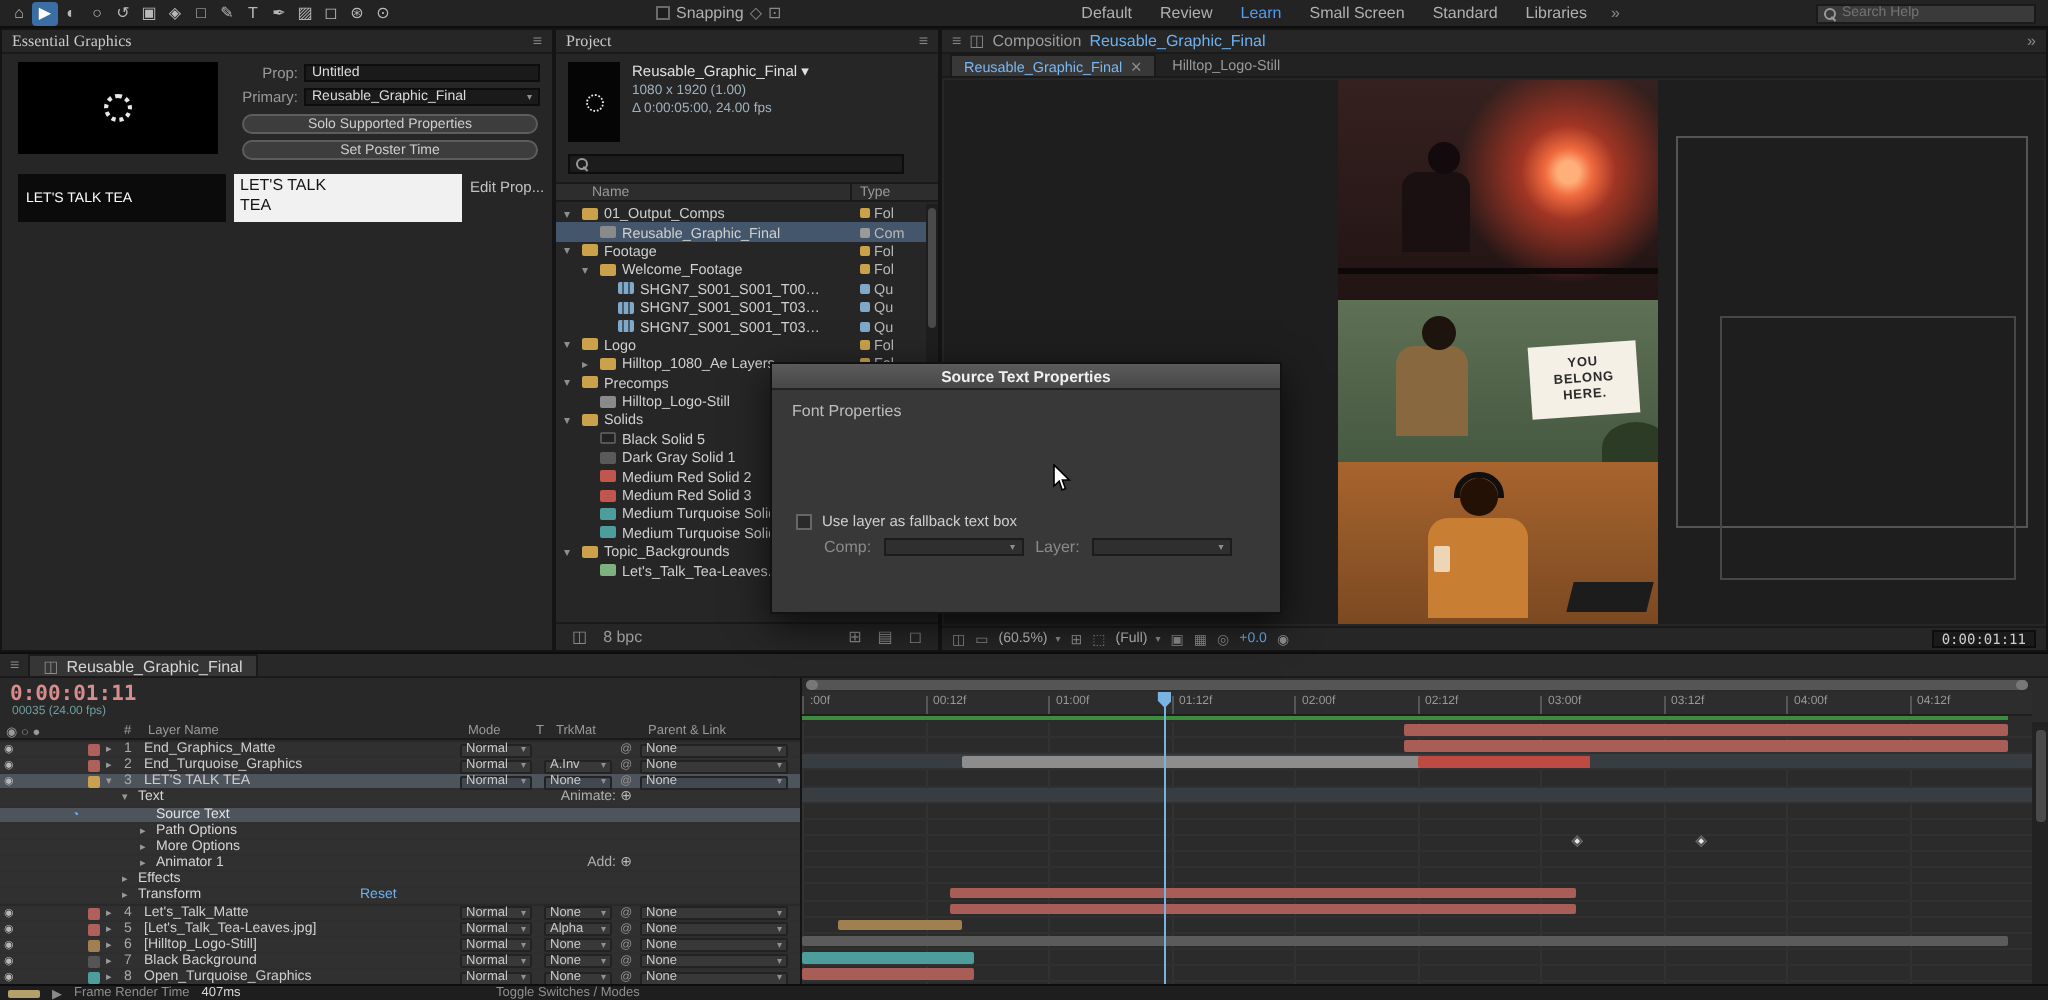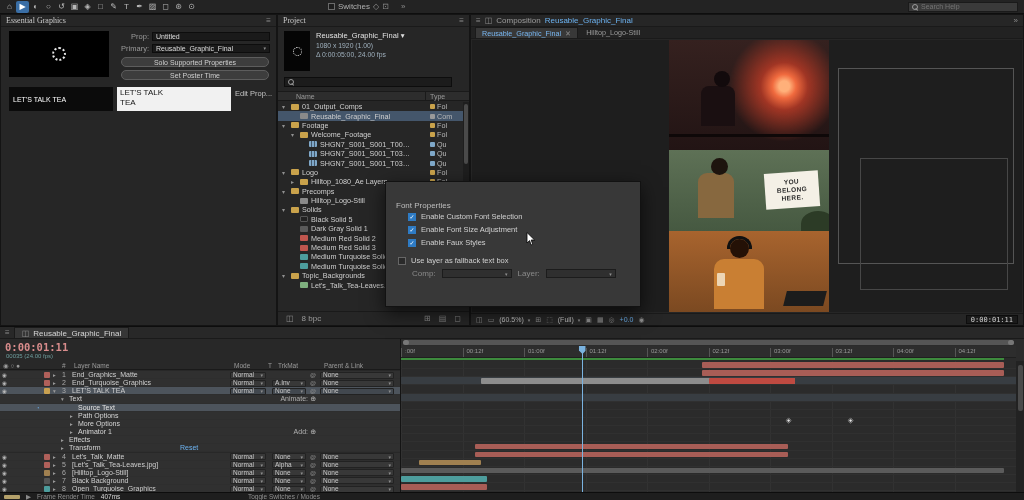--- a/index.html
+++ b/index.html
@@ -263,24 +263,32 @@
         <span class="tool">✎</span>
         <span class="tool">T</span>
         <span class="tool">✒</span>
         <span class="tool">▨</span>
         <span class="tool">◻</span>
         <span class="tool">⊛</span>
         <span class="tool">⊙</span>
       </div>
     <div id="snap-area">
       <span class="snapbox"></span>
-      <span>Switches</span>
+      <span>Snapping</span>
       <span class="micon">◇</span>
       <span class="micon">⊡</span>
     </div>
+    <div id="workspace-tabs">
+        <span class="ws">Default</span>
+        <span class="ws">Review</span>
+        <span class="ws active">Learn</span>
+        <span class="ws">Small Screen</span>
+        <span class="ws">Standard</span>
+        <span class="ws">Libraries</span>
+      </div>
     <span id="tb-chev">»</span>
     <div id="help-search">
       <span class="mag"></span>
       <input placeholder="Search Help" style="">
     </div>
   </div>
 
   <div id="eg-panel" class="panel">
     <div class="phead">
       <span class="ttl">Essential Graphics</span>
@@ -523,35 +531,22 @@
       <span class="cicon">▣</span>
       <span class="cicon">▦</span>
       <span class="cicon">◎</span>
       <span class="bluetxt">+0.0</span>
       <span class="cicon">◉</span>
       <div id="comp-tc" class="mono">0:00:01:11</div>
     </div>
   </div>
 
   <div id="dialog">
+    <div id="dlg-title">Source Text Properties</div>
     <div id="dlg-section">Font Properties</div>
-    <div id="dlg-checks">
-        <label class="chk">
-          <span class="box on">✓</span>
-          <span>Enable Custom Font Selection</span>
-        </label>
-        <label class="chk">
-          <span class="box on">✓</span>
-          <span>Enable Font Size Adjustment</span>
-        </label>
-        <label class="chk">
-          <span class="box on">✓</span>
-          <span>Enable Faux Styles</span>
-        </label>
-      </div>
     <label class="chk" id="dlg-fallback">
       <span class="box"></span>
       <span>Use layer as fallback text box</span>
     </label>
     <div id="dlg-ddrow">
       <span>Comp:</span>
       <div class="dlg-dd">
           <span class="ddc">▾</span>
         </div>
       <span>Layer:</span>

